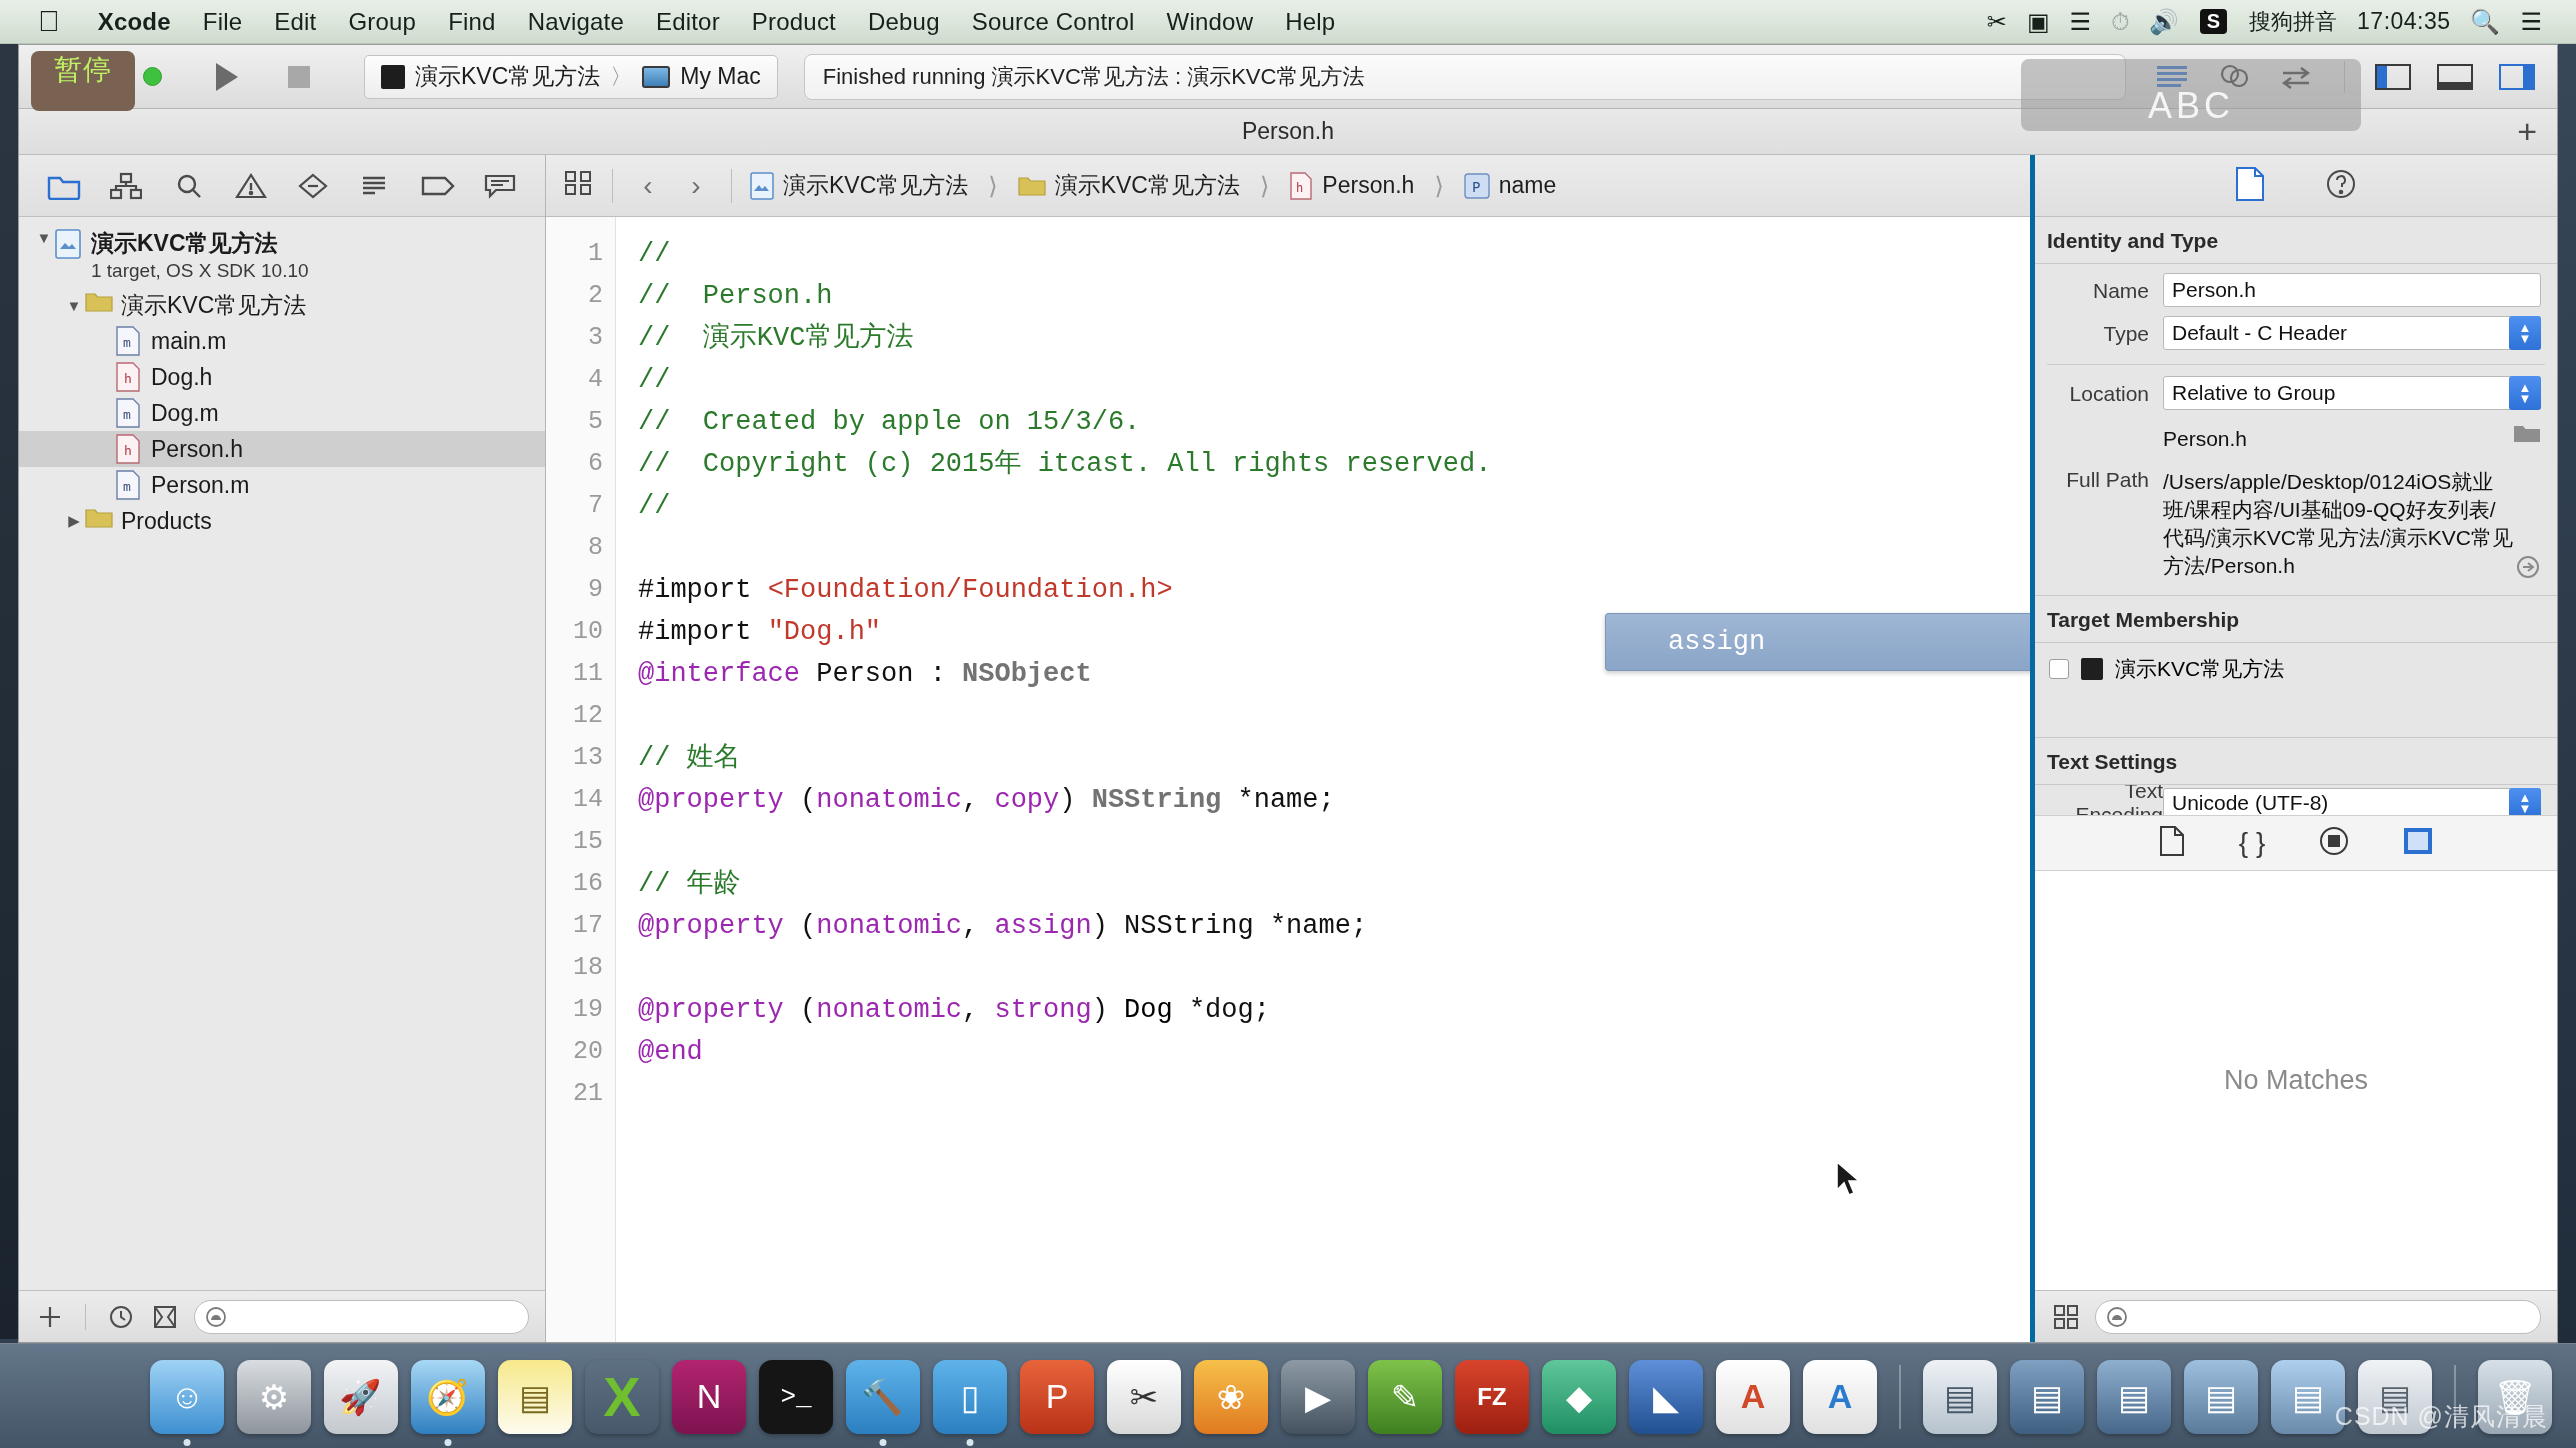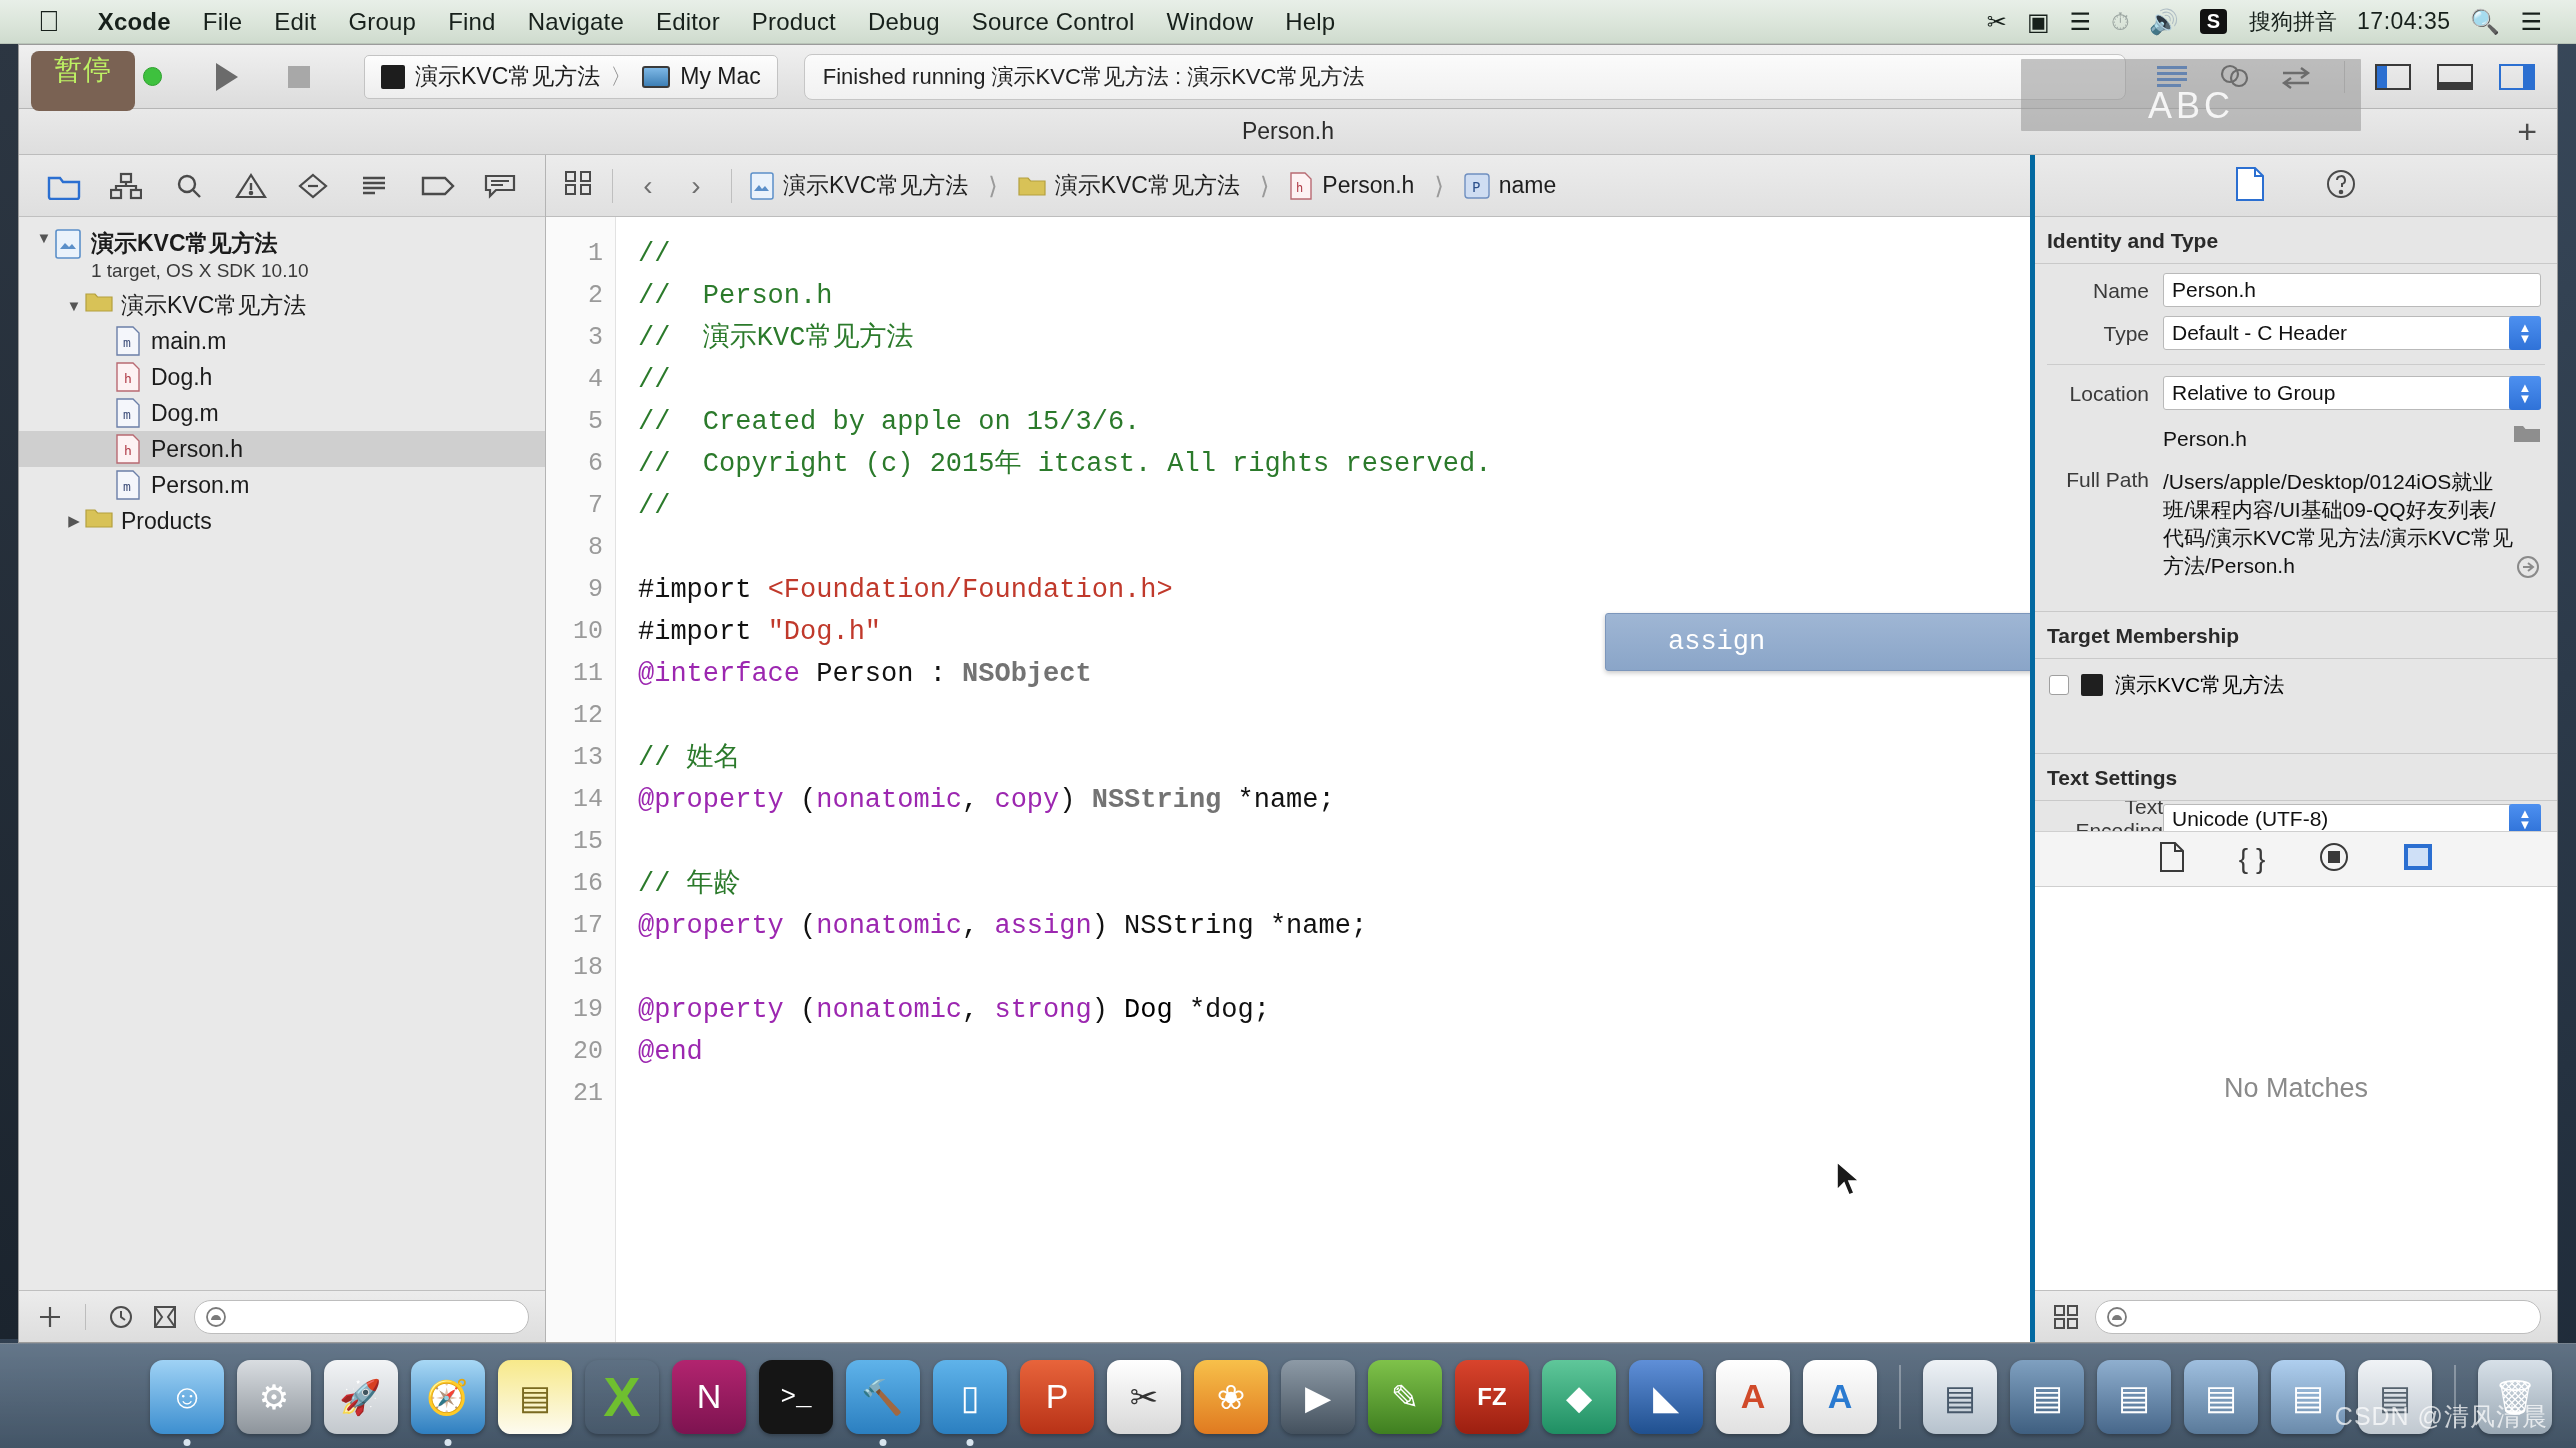--- a/index.html
+++ b/index.html
@@ -86,21 +86,21 @@
   
   .pause-overlay {
     position:absolute; left:12px; top:6px; width:104px; height:60px;
     background:#7a6253; border-radius:8px; color:#bef264;
     display:flex; align-items:flex-start; justify-content:center;
     font-size:28px; letter-spacing:1px; z-index:40;
   }
   
   .abc-tooltip {
     position:absolute; right:196px; top:14px; width:340px; height:72px;
-    background:rgba(150,150,150,.55); border-radius:1px;
+    background:rgba(150,150,150,.55); border-radius:8px;
     color:#f5f5f5; font-size:36px; letter-spacing:4px;
     display:flex; align-items:flex-end; justify-content:center;
     padding-bottom:4px; z-index:35;
   }
 
   
   .xc-titlestrip {
     height:46px; flex:0 0 46px;
     background:linear-gradient(180deg,#e9e9e9,#dedede);
     border-bottom:1px solid #bcbcbc;
@@ -710,21 +710,21 @@
             <span class="fvalue">/Users/apple/Desktop/0124iOS就业班/课程内容/UI基础09-QQ好友列表/代码/演示KVC常见方法/演示KVC常见方法/Person.h</span>
             <span style="padding-top:92px">
               <svg width="26" height="26" viewBox="0 0 26 26" fill="none" stroke="#8a8a8a" stroke-width="2">
                   <circle cx="13" cy="13" r="10"></circle>
                   <path d="M8 13 h9 M13 9 l5 4 -5 4"></path>
                 </svg>
             </span>
           </div>
         </div>
 
-        <div style="margin-top:26px;">
+        <div style="margin-top:10px;">
           <div class="sect-hdr" style="border-top:1px solid #c9c9c9;">Target Membership</div>
           <div class="tm-row">
             <span class="chk"></span>
             <span class="tm-sq"></span>
             <span>演示KVC常见方法</span>
           </div>
         </div>
 
         <div class="insp-ts-strip" style="margin-top:54px;">
           <div class="sect-hdr" style="border-top:1px solid #c9c9c9;">Text Settings</div>

